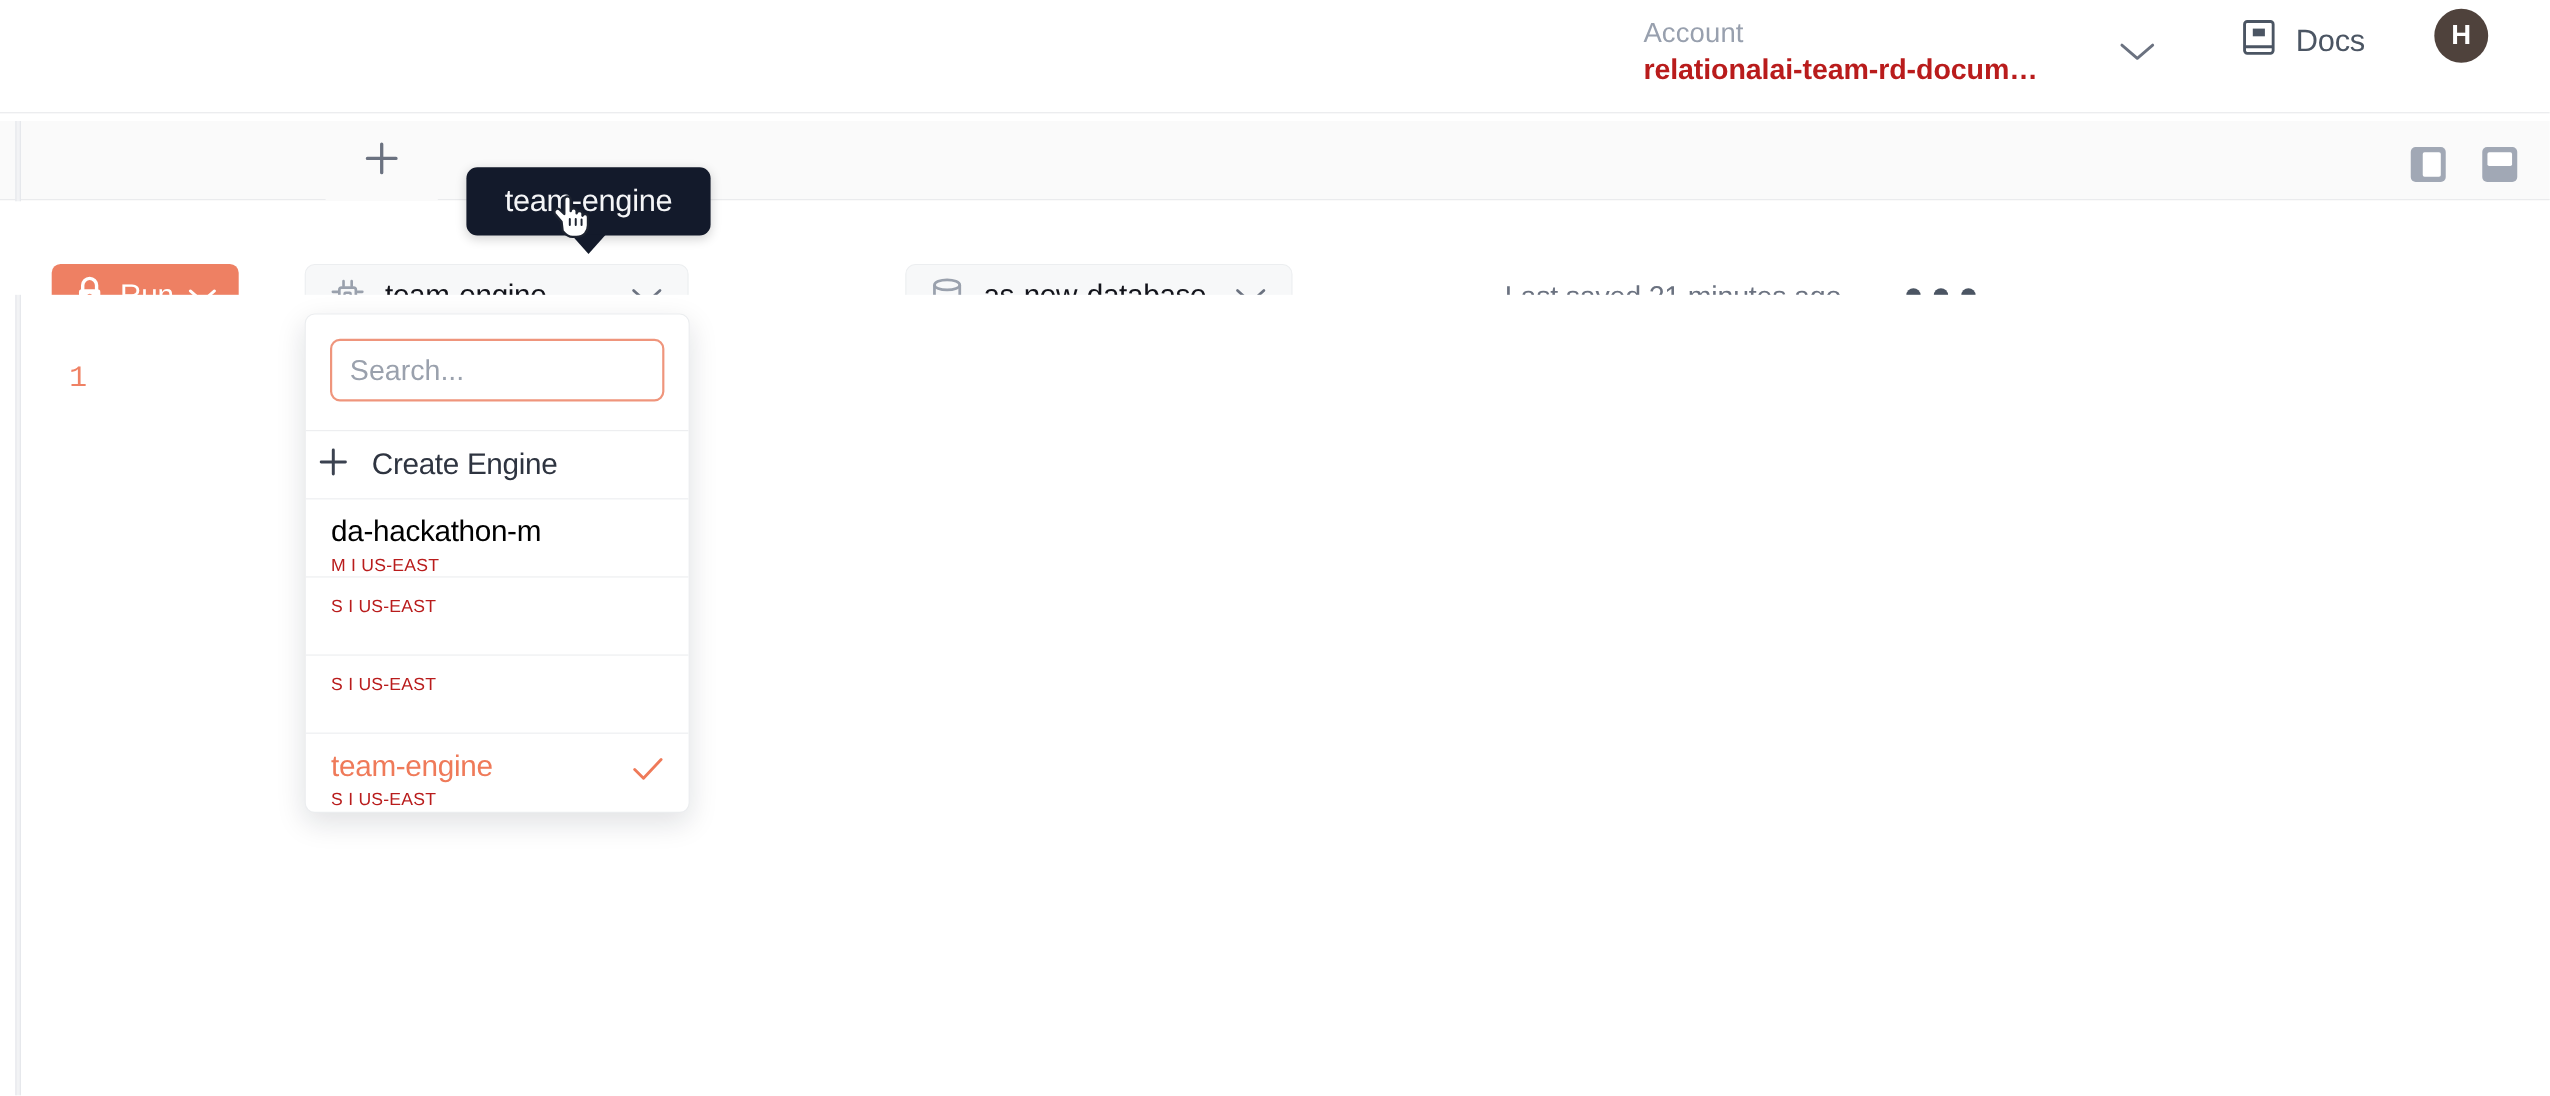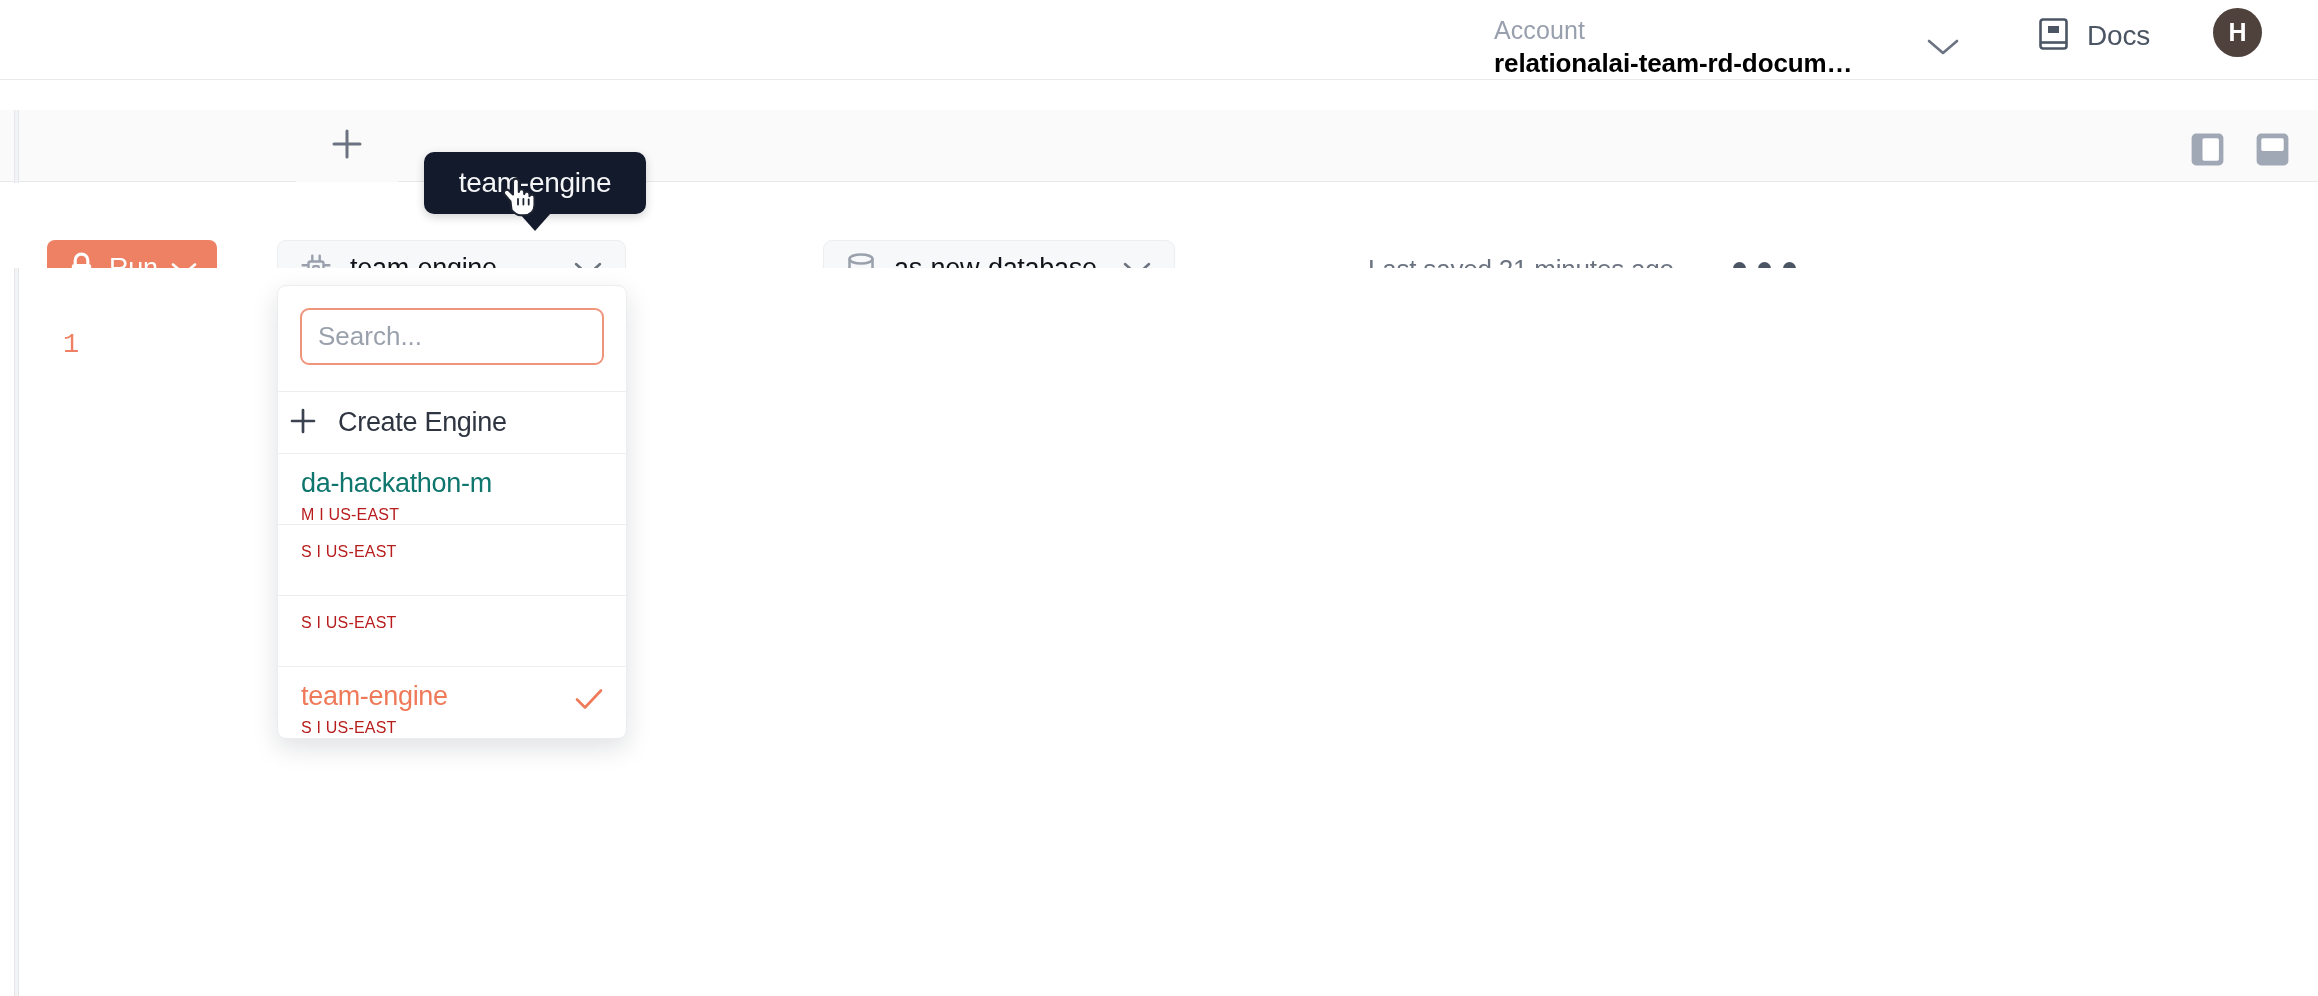--- a/index.html
+++ b/index.html
@@ -12,35 +12,35 @@
   }
   #app {
     position: relative;
     width: 2318px; height: 996px;
     background: #ffffff;
   }
 
   
   .topbar {
     position: absolute; left: 0; top: 0;
-    width: 2318px; height: 80px;
+    width: 2318px; height: 103px;
     background: #ffffff;
     border-bottom: 1px solid #e8e9eb;
   }
   .account-block {
     position: absolute; left: 1494px; top: 10px;
     display: flex; flex-direction: column; justify-content: center;
     height: 74px;
   }
   .account-label {
     font-size: 25px; color: #98a0ae; line-height: 32px;
     letter-spacing: 0.1px;
   }
   .account-name {
-    font-size: 26px; color: #000000; font-weight: bold;
+    font-size: 26px; color: #b91c1c; font-weight: bold;
     line-height: 34px; letter-spacing: -0.1px;
     max-width: 420px; white-space: nowrap; overflow: hidden;
   }
   .account-chevron {
     position: absolute; left: 1925px; top: 36px;
     width: 36px; height: 22px;
     cursor: pointer;
   }
   .docs-btn {
     position: absolute; left: 2038px; top: 17px;
@@ -211,21 +211,21 @@
 
   .dd-item {
     position: relative;
     height: 71px;
     padding: 12px 23px 0 23px;
     border-bottom: 1px solid #ebedef;
     cursor: pointer;
   }
   .dd-item:last-child { border-bottom: none; }
   .dd-item-name {
-    font-size: 27px; color: #0f766e; letter-spacing: -0.3px;
+    font-size: 27px; color: #000000; letter-spacing: -0.3px;
     line-height: 34px;
   }
   .dd-item-meta {
     font-size: 16px; color: #b91c1c; letter-spacing: 0.2px;
     line-height: 30px;
   }
   .dd-item.selected .dd-item-name { color: #ef7a59; }
   .dd-check { position: absolute; right: 22px; top: 20px; }
 
   

